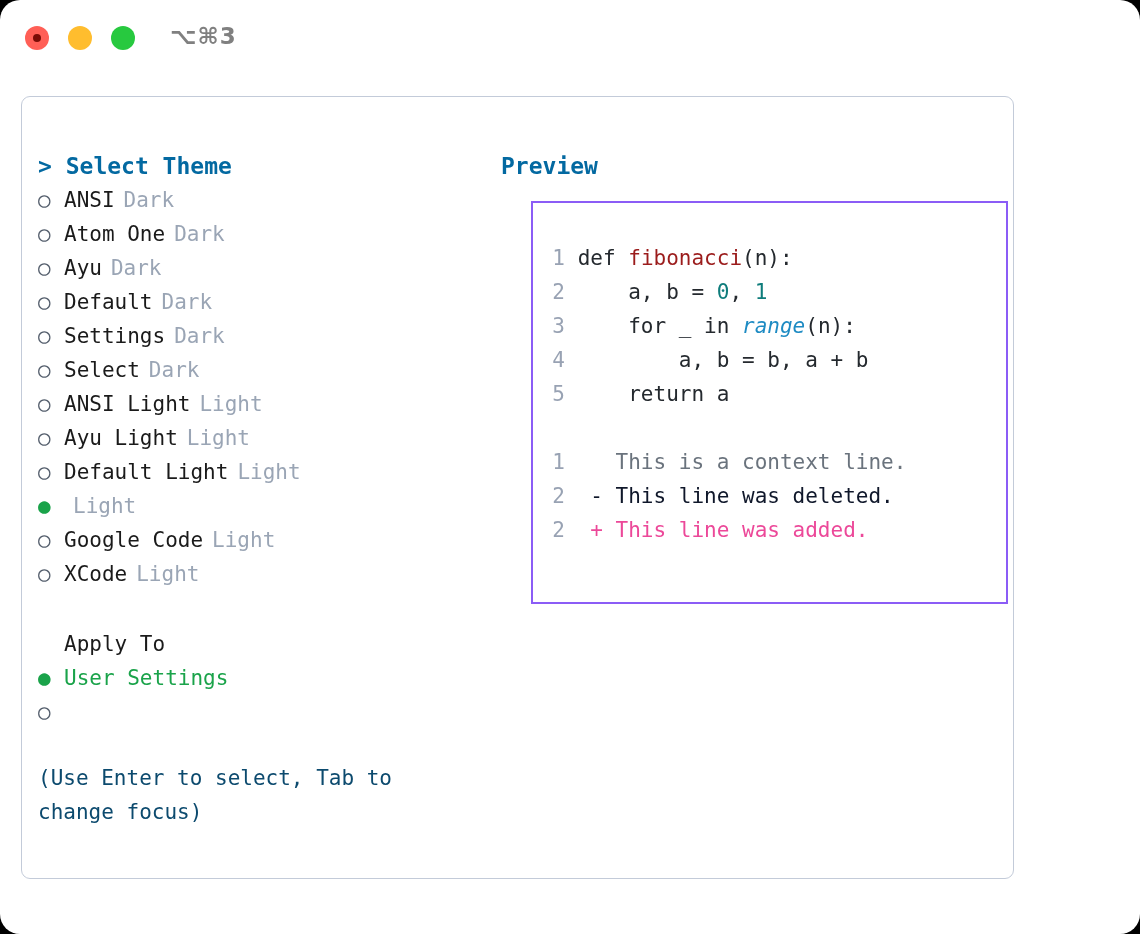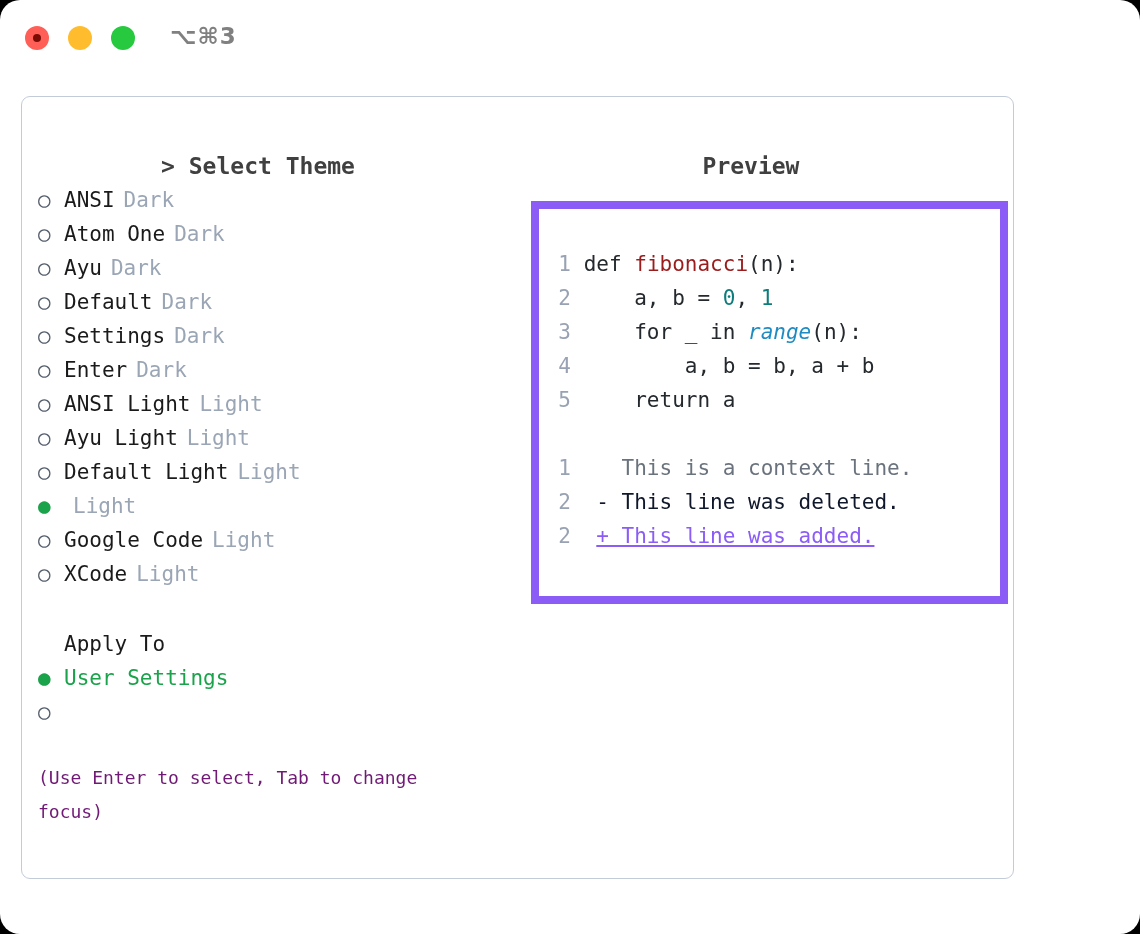--- a/index.html
+++ b/index.html
@@ -88,25 +88,24 @@
   .col-right {
     position: absolute;
     left: 479px; top: 52px;
     width: 500px;
   }
 
   
   .panel-title {
     font-size: 23px;
     font-weight: bold;
-    color: #404040;
+    color: #0369a1;
     white-space: pre;
     line-height: 34px;
     margin: 0 0 0 0;
-    text-align: center;
   }
   .row {
     display: flex;
     align-items: baseline;
     line-height: 34px;
     height: 34px;
     white-space: pre;
     font-size: 21px;
   }
   .marker {
@@ -135,33 +134,33 @@
     line-height: 34px;
     height: 34px;
     white-space: pre;
     padding-left: 26px;
   }
 
   .spacer-lg { height: 36px; }
   .spacer-md { height: 32px; }
 
   .hint {
-    color: #701a75;
-    font-size: 18px;
+    color: #0c4a6e;
+    font-size: 21px;
     line-height: 34px;
     width: 400px;
   }
 
   
   .preview-box {
     position: absolute;
     left: 30px; top: 52px;
     width: 477px;
     height: 403px;
-    border: 8px solid #8b5cf6;
+    border: 2px solid #8b5cf6;
     box-sizing: border-box;
     background: #ffffff;
   }
   .code {
     position: absolute;
     left: 18px; top: 38px;
     font-size: 21px;
     line-height: 34px;
     white-space: pre;
   }
@@ -171,21 +170,21 @@
     display: inline-block;
     width: 14px;
     text-align: right;
   }
   .tok-plain { color: #24292e; }
   .tok-fn    { color: #9b1c1c; }
   .tok-num   { color: #0e7c7b; }
   .tok-builtin { color: #1e8bc3; font-style: italic; }
   .diff-ctx  { color: #6a737d; }
   .diff-del  { color: #0f172a; }
-  .diff-add  { color: #8b5cf6; text-decoration: underline; }
+  .diff-add  { color: #ec4899; }
   .blank-line { height: 34px; }
 </style>
 </head>
 <body>
 
 <div class="window">
 
   <div class="titlebar">
     <div class="dots">
       <span class="dot dot-red"></span>
@@ -200,21 +199,21 @@
     <div class="col-left">
 
       <div class="panel-title">&gt; Select Theme</div>
 
       <div id="theme-list">
           <div class="row"><span class="marker marker-empty">○</span><span class="label">ANSI</span><span class="tag">Dark</span></div>
           <div class="row"><span class="marker marker-empty">○</span><span class="label">Atom One</span><span class="tag">Dark</span></div>
           <div class="row"><span class="marker marker-empty">○</span><span class="label">Ayu</span><span class="tag">Dark</span></div>
           <div class="row"><span class="marker marker-empty">○</span><span class="label">Default</span><span class="tag">Dark</span></div>
           <div class="row"><span class="marker marker-empty">○</span><span class="label">Settings</span><span class="tag">Dark</span></div>
-          <div class="row"><span class="marker marker-empty">○</span><span class="label">Enter</span><span class="tag">Dark</span></div>
+          <div class="row"><span class="marker marker-empty">○</span><span class="label">Select</span><span class="tag">Dark</span></div>
           <div class="row"><span class="marker marker-empty">○</span><span class="label">ANSI Light</span><span class="tag">Light</span></div>
           <div class="row"><span class="marker marker-empty">○</span><span class="label">Ayu Light</span><span class="tag">Light</span></div>
           <div class="row"><span class="marker marker-empty">○</span><span class="label">Default Light</span><span class="tag">Light</span></div>
           <div class="row"><span class="marker marker-filled">●</span><span class="tag">Light</span></div>
           <div class="row"><span class="marker marker-empty">○</span><span class="label">Google Code</span><span class="tag">Light</span></div>
           <div class="row"><span class="marker marker-empty">○</span><span class="label">XCode</span><span class="tag">Light</span></div>
         </div>
 
       <div class="spacer-lg"></div>
 

